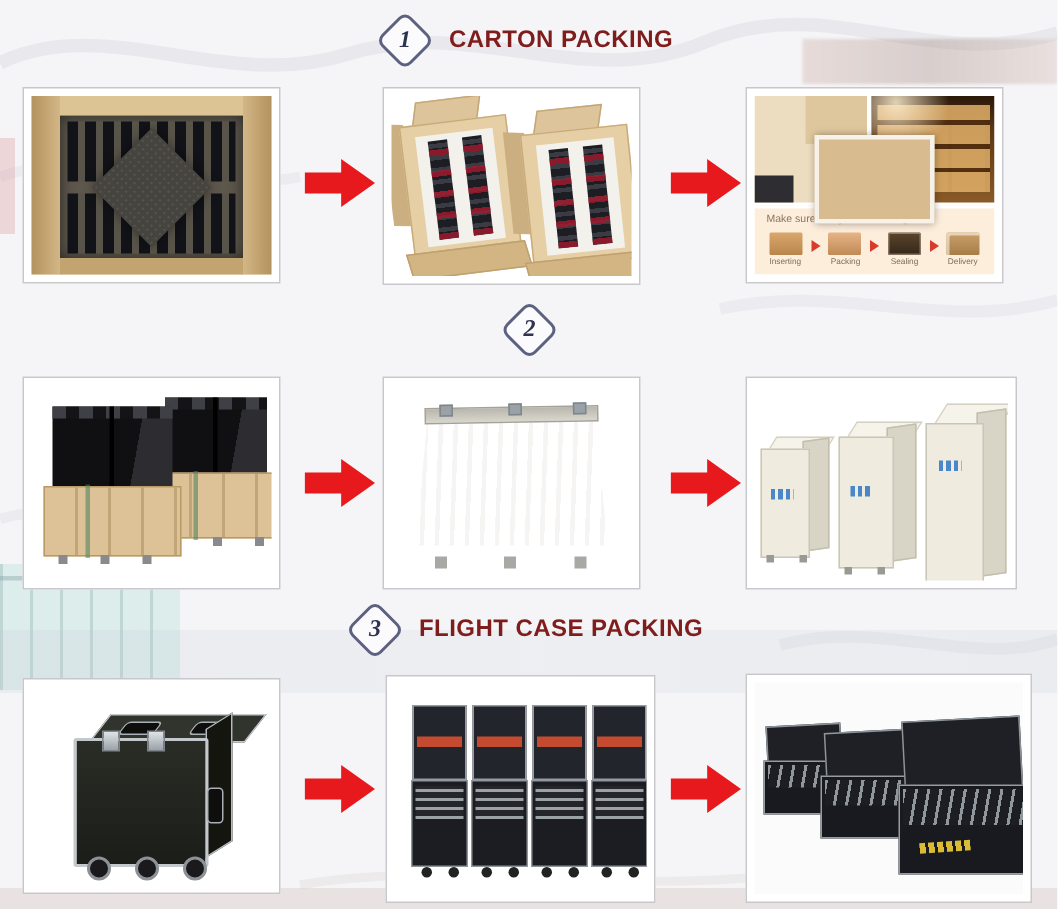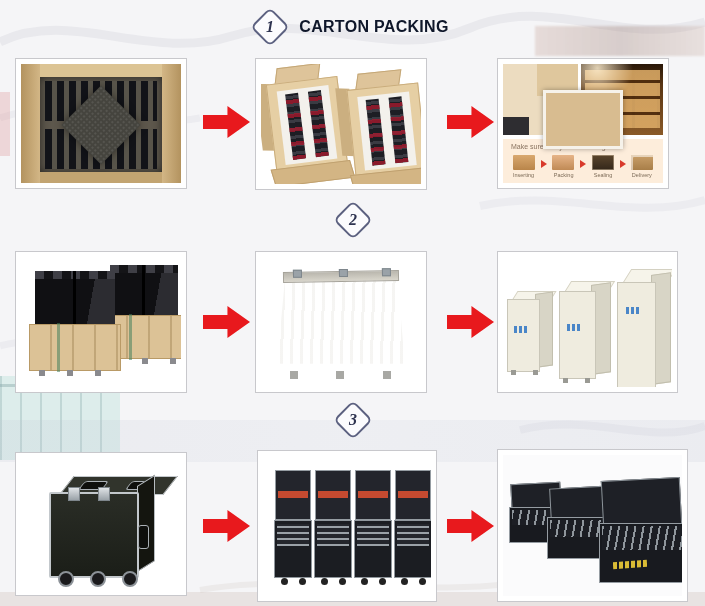--- a/index.html
+++ b/index.html
@@ -19,21 +19,21 @@
     background:linear-gradient(90deg,rgba(190,195,210,.18),rgba(170,180,200,.10),rgba(190,195,210,.18));}
   .bg-band-bottom{position:absolute;bottom:0;left:0;right:0;height:14px;background:rgba(185,165,155,.22);}
   .bg-pink{position:absolute;left:0;top:92px;width:10px;height:64px;background:rgba(215,125,125,.25);}
 
   
   .hdr{position:absolute;left:0;width:100%;display:flex;align-items:center;justify-content:center;gap:15px;}
   .hdr1{top:6px;height:42px;} .hdr2{top:199px;height:42px;} .hdr3{top:399px;height:42px;}
   .badge{width:24px;height:24px;border:2px solid #5c6180;border-radius:6px;background:#fbfbfd;
     transform:rotate(45deg);display:flex;align-items:center;justify-content:center;flex:0 0 auto;}
   .badge span{transform:rotate(-45deg);font:italic 700 16px "Liberation Serif",serif;color:#2e3350;}
-  .hdr h2{margin:0;font-size:16px;font-weight:700;color:#0f172a;letter-spacing:.3px;}
+  .hdr h2{margin:0;font-size:16px;font-weight:700;color:#7f1d1d;letter-spacing:.3px;}
 
   
   .photo{position:absolute;background:#fff;border:1px solid #c8c8cc;box-sizing:border-box;padding:5px;}
   .ph{position:relative;width:100%;height:100%;overflow:hidden;background:#fff;}
   .arrow{position:absolute;width:47px;height:32px;background:#e8191d;
     clip-path:polygon(0 28%,52% 28%,52% 0,100% 50%,52% 100%,52% 72%,0 72%);}
 
   
   .p11{background:#c9ad7b;}
   .p11 .flapL{position:absolute;left:0;top:0;bottom:0;width:13%;background:linear-gradient(90deg,#b3935f,#d6ba8a);}
@@ -331,20 +331,21 @@
         <div class="mark" style="top:30%;"></div>
 
       </div>
     </div>
   </div>
 
   <div class="hdr hdr3">
     <div class="badge">
       <span>3</span>
     </div>
+    <h2>FLIGHT CASE PACKING</h2>
   </div>
 
   <div class="photo" style="left:15px;top:452px;width:172px;height:144px;">
     <div class="ph">
       <div class="fc">
         <div class="fc-top">
           <div class="fc-hslot" style="left:14%;"></div>
           <div class="fc-hslot" style="left:60%;"></div>
         </div>
         <div class="fc-side"></div>

